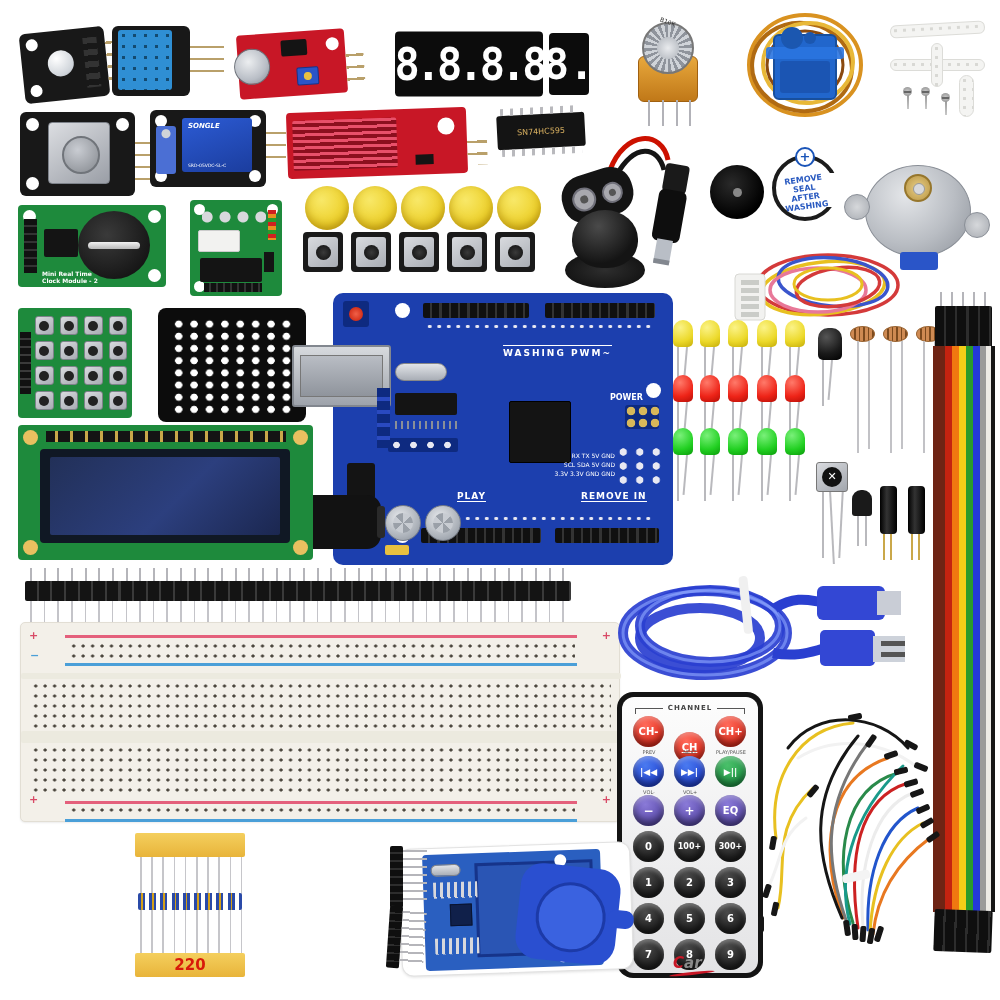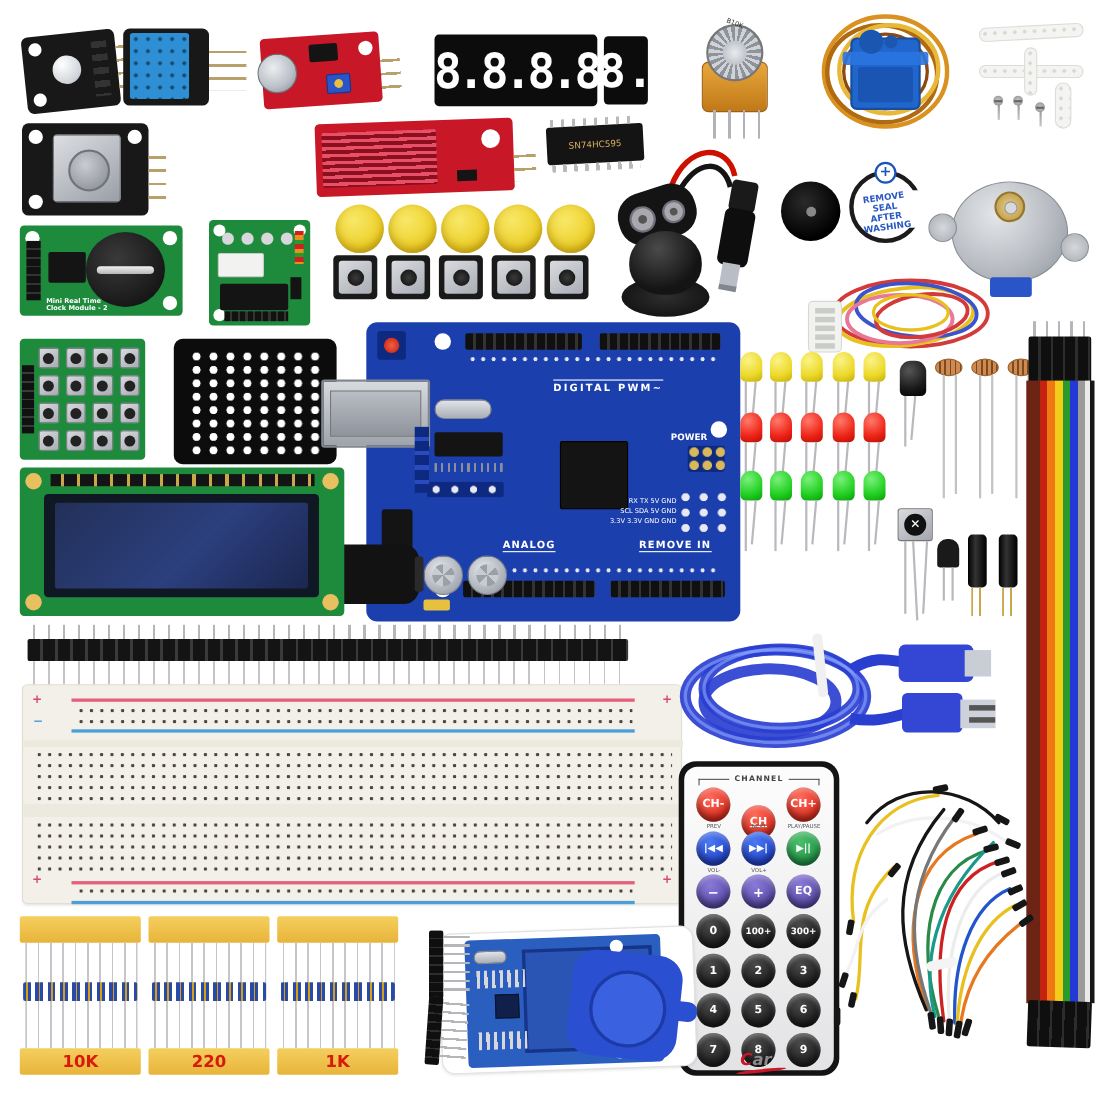--- a/index.html
+++ b/index.html
@@ -243,20 +243,32 @@
   </div>
 
   <div class="abs pcb-blk" style="left:20px;top:112px;width:115px;height:84px;">
     <span class="hole" style="left:6px;top:6px;width:13px;height:13px;"></span>
     <span class="hole" style="left:6px;bottom:6px;width:13px;height:13px;"></span>
     <span class="hole" style="right:6px;top:6px;width:13px;height:13px;"></span>
     <span class="joy-metal" style="left:28px;top:10px;width:62px;height:62px;"></span>
     <span class="pins-r" style="right:-16px;top:26px;width:16px;height:44px;"></span>
   </div>
 
+  <div class="abs pcb-blk" style="left:150px;top:110px;width:116px;height:77px;">
+    <span class="hole" style="left:5px;top:5px;width:12px;height:12px;"></span>
+    <span class="hole" style="right:5px;top:5px;width:12px;height:12px;"></span>
+    <span class="hole" style="left:5px;bottom:5px;width:12px;height:12px;"></span>
+    <span class="hole" style="right:5px;bottom:5px;width:12px;height:12px;"></span>
+    <span class="term" style="left:6px;top:16px;width:20px;height:48px;"></span>
+    <span class="relay-box" style="left:32px;top:8px;width:70px;height:54px;">
+      <b style="position:absolute;left:6px;top:4px;font-size:7px;font-style:italic;">SONGLE</b>
+      <b style="position:absolute;left:6px;bottom:4px;font-size:4.5px;font-weight:normal;">SRD-05VDC-SL-C</b>
+    </span>
+    <span class="pins-r" style="right:-20px;top:18px;width:20px;height:36px;"></span>
+  </div>
 
   <div class="abs pcb-red" style="left:287px;top:110px;width:180px;height:66px;transform:rotate(-2deg);">
     <span class="wl-stripes" style="left:6px;top:8px;width:104px;height:50px;"></span>
     <span class="hole" style="right:12px;top:10px;width:17px;height:17px;"></span>
     <span class="abs" style="right:34px;bottom:10px;width:18px;height:10px;background:#141414;"></span>
     <span class="pins-r" style="right:-20px;top:30px;width:20px;height:28px;"></span>
   </div>
 
   <div class="abs dip" style="left:497px;top:114px;width:88px;height:34px;transform:rotate(-3deg);font-size:8px;">
     <span>SN74HC595</span>
@@ -381,38 +393,38 @@
 
   <div class="abs" style="left:333px;top:293px;width:340px;height:272px;background:#1c3fae;border-radius:10px;">
     <span class="hole" style="left:62px;top:10px;width:15px;height:15px;"></span>
     <span class="hole" style="right:12px;top:90px;width:15px;height:15px;"></span>
     <span class="hole" style="left:62px;bottom:22px;width:15px;height:15px;"></span>
     <span class="abs" style="left:10px;top:8px;width:26px;height:26px;background:#0e2a80;border-radius:3px;"></span>
     <span class="abs" style="left:16px;top:14px;width:14px;height:14px;border-radius:50%;background:radial-gradient(#f06048,#c81b06);"></span>
     <span class="fhdr" style="left:90px;top:10px;width:106px;height:15px;"></span>
     <span class="fhdr" style="left:212px;top:10px;width:110px;height:15px;"></span>
     <span class="abs" style="left:92px;top:30px;width:230px;height:7px;background-image:radial-gradient(circle,#e8e8f2 1.6px,transparent 2px);background-size:9.5px 7px;"></span>
-    <b class="ard-txt" style="left:170px;top:52px;font-size:9px;letter-spacing:2px;border-top:1.5px solid #fff;padding-top:2px;">DIGITAL PWM~</b>
+    <b class="ard-txt" style="left:170px;top:52px;font-size:9px;letter-spacing:2px;border-top:1.5px solid #fff;padding-top:2px;">WASHING PWM~</b>
     <span class="usbb" style="left:-41px;top:52px;width:99px;height:62px;"></span>
     <span class="xtal" style="left:62px;top:70px;width:52px;height:18px;"></span>
     <span class="abs" style="left:62px;top:100px;width:62px;height:22px;background:#141414;border-radius:2px;"></span>
     <span class="abs" style="left:62px;top:128px;width:62px;height:8px;background:repeating-linear-gradient(90deg,#8a8f98 0 2px,transparent 2px 6px);"></span>
     <span class="abs" style="left:55px;top:145px;width:70px;height:14px;background:#0e2a80;border-radius:2px;background-image:radial-gradient(circle,#e8e8f2 3px,transparent 3.6px);background-size:17px 14px;"></span>
     <span class="abs" style="left:44px;top:95px;width:13px;height:60px;background:repeating-linear-gradient(180deg,#0e2a80 0 9px,#2a4ac0 9px 13px);"></span>
     <span class="mcu" style="left:176px;top:108px;width:62px;height:62px;"></span>
     <span class="abs" style="left:14px;top:170px;width:28px;height:36px;background:#141414;border-radius:3px;"></span>
     <b class="ard-txt" style="right:30px;top:100px;font-size:8px;">POWER</b>
     <span class="abs" style="right:14px;top:112px;width:34px;height:24px;background-image:radial-gradient(circle,#d8b85a 4px,transparent 4.6px);background-size:12px 12px;background-color:#0e2a80;border-radius:3px;"></span>
     <b class="ard-txt" style="right:58px;top:158px;font-size:6px;font-weight:normal;text-align:right;line-height:9px;">
       <span>RX TX 5V GND</span><br>
       <span>SCL SDA 5V GND</span><br>
       <span>3.3V 3.3V GND GND</span>
     </b>
     <span class="abs" style="right:8px;top:152px;width:50px;height:42px;background-image:radial-gradient(circle,#e8e8f2 3.4px,transparent 4px);background-size:16.5px 14px;"></span>
-    <b class="ard-txt" style="left:124px;top:198px;font-size:9px;letter-spacing:1px;border-bottom:1.5px solid #fff;">ANALOG</b>
+    <b class="ard-txt" style="left:124px;top:198px;font-size:9px;letter-spacing:1px;border-bottom:1.5px solid #fff;">PLAY</b>
     <b class="ard-txt" style="left:248px;top:198px;font-size:9px;letter-spacing:1px;border-bottom:1.5px solid #fff;">REMOVE IN</b>
     <span class="abs" style="left:92px;top:222px;width:230px;height:7px;background-image:radial-gradient(circle,#e8e8f2 1.6px,transparent 2px);background-size:9.5px 7px;"></span>
     <span class="fhdr" style="left:88px;bottom:22px;width:120px;height:15px;"></span>
     <span class="fhdr" style="left:222px;bottom:22px;width:104px;height:15px;"></span>
     <span class="ecap" style="left:52px;top:212px;width:36px;height:36px;"></span>
     <span class="ecap" style="left:92px;top:212px;width:36px;height:36px;"></span>
     <span class="abs" style="left:52px;bottom:10px;width:24px;height:10px;background:#e8c040;border-radius:2px;"></span>
   </div>
   <span class="bjack" style="left:305px;top:495px;width:76px;height:54px;"></span>
 
@@ -598,38 +610,22 @@
     <span class="hole" style="right:34px;top:4px;width:12px;height:12px;"></span>
     <span class="hole" style="right:34px;bottom:4px;width:12px;height:12px;"></span>
     <span class="abs" style="left:26px;top:50px;width:22px;height:22px;background:#10204a;border:1px solid #0a1430;"></span>
     <span class="abs" style="left:10px;top:28px;width:44px;height:16px;background:repeating-linear-gradient(90deg,#d8d8dc 0 3px,transparent 3px 7px);"></span>
     <span class="abs" style="left:10px;top:84px;width:44px;height:16px;background:repeating-linear-gradient(90deg,#d8d8dc 0 3px,transparent 3px 7px);"></span>
   </div>
   <div class="fob" style="left:518px;top:866px;width:100px;height:96px;transform:rotate(6deg);"></div>
   <span class="vhdr" style="left:390px;top:846px;width:13px;height:62px;"></span>
   <span class="vhdr" style="left:388px;top:906px;width:13px;height:62px;transform:rotate(4deg);"></span>
 
-  <div class="abs" style="left:18px;top:833px;width:110px;height:145px;">
-    <span class="tape" style="left:0;top:0;width:110px;height:24px;"></span>
-    <span class="rleads" style="left:5px;top:24px;width:102px;height:96px;"></span>
-    <span class="rbodies" style="left:3px;top:60px;width:104px;height:17px;"></span>
-    <span class="tape" style="left:0;top:120px;width:110px;height:24px;">
-        <i style="font-style:normal;">10K</i>
-      </span>
-  </div>
   <div class="abs" style="left:135px;top:833px;width:110px;height:145px;">
     <span class="tape" style="left:0;top:0;width:110px;height:24px;"></span>
     <span class="rleads" style="left:5px;top:24px;width:102px;height:96px;"></span>
     <span class="rbodies" style="left:3px;top:60px;width:104px;height:17px;"></span>
     <span class="tape" style="left:0;top:120px;width:110px;height:24px;align-items:center;">
         <i style="font-style:normal;">220</i>
       </span>
   </div>
-  <div class="abs" style="left:252px;top:833px;width:110px;height:145px;">
-    <span class="tape" style="left:0;top:0;width:110px;height:24px;"></span>
-    <span class="rleads" style="left:5px;top:24px;width:102px;height:96px;"></span>
-    <span class="rbodies" style="left:3px;top:60px;width:104px;height:17px;"></span>
-    <span class="tape" style="left:0;top:120px;width:110px;height:24px;">
-        <i style="font-style:normal;">1K</i>
-      </span>
-  </div>
 
 </div>
 
 </body></html>

